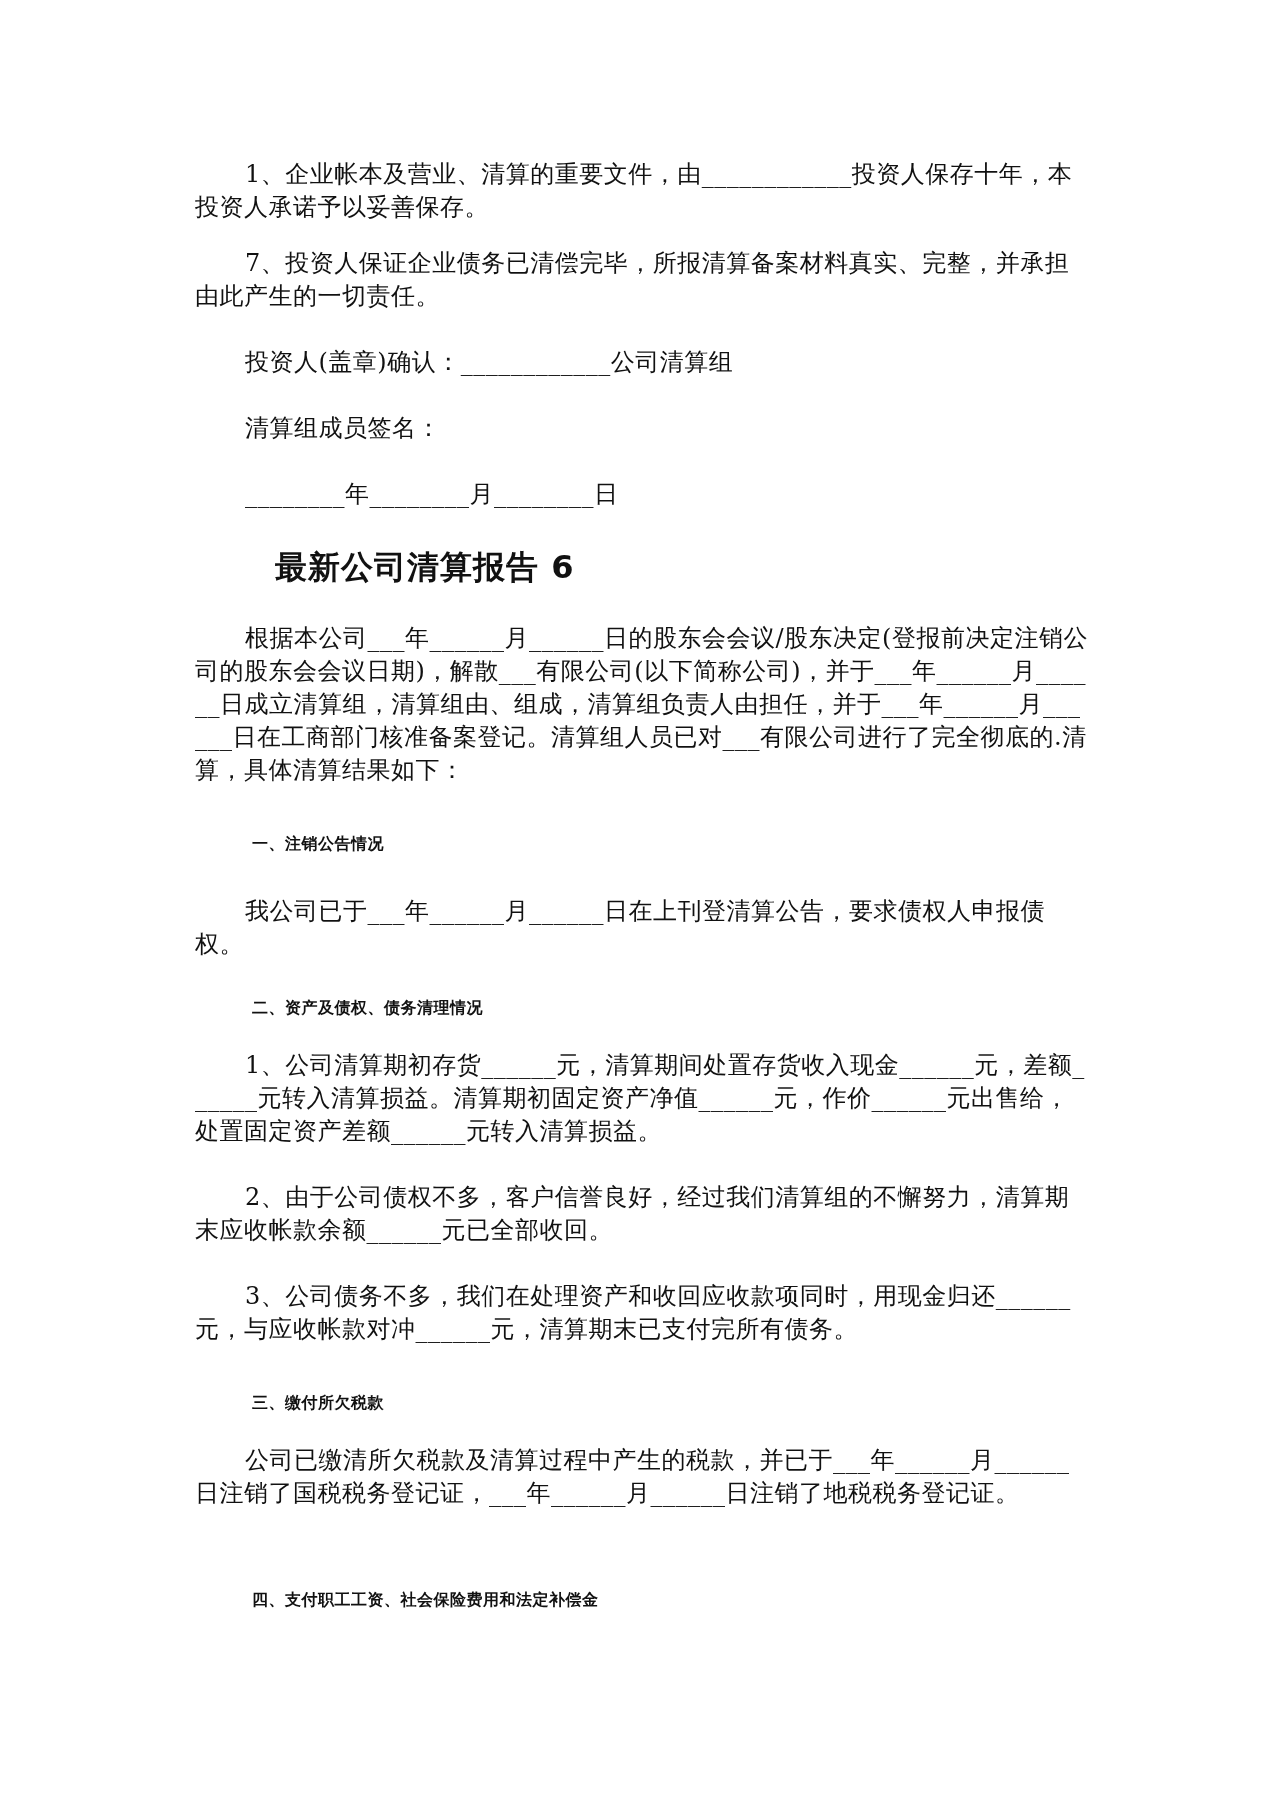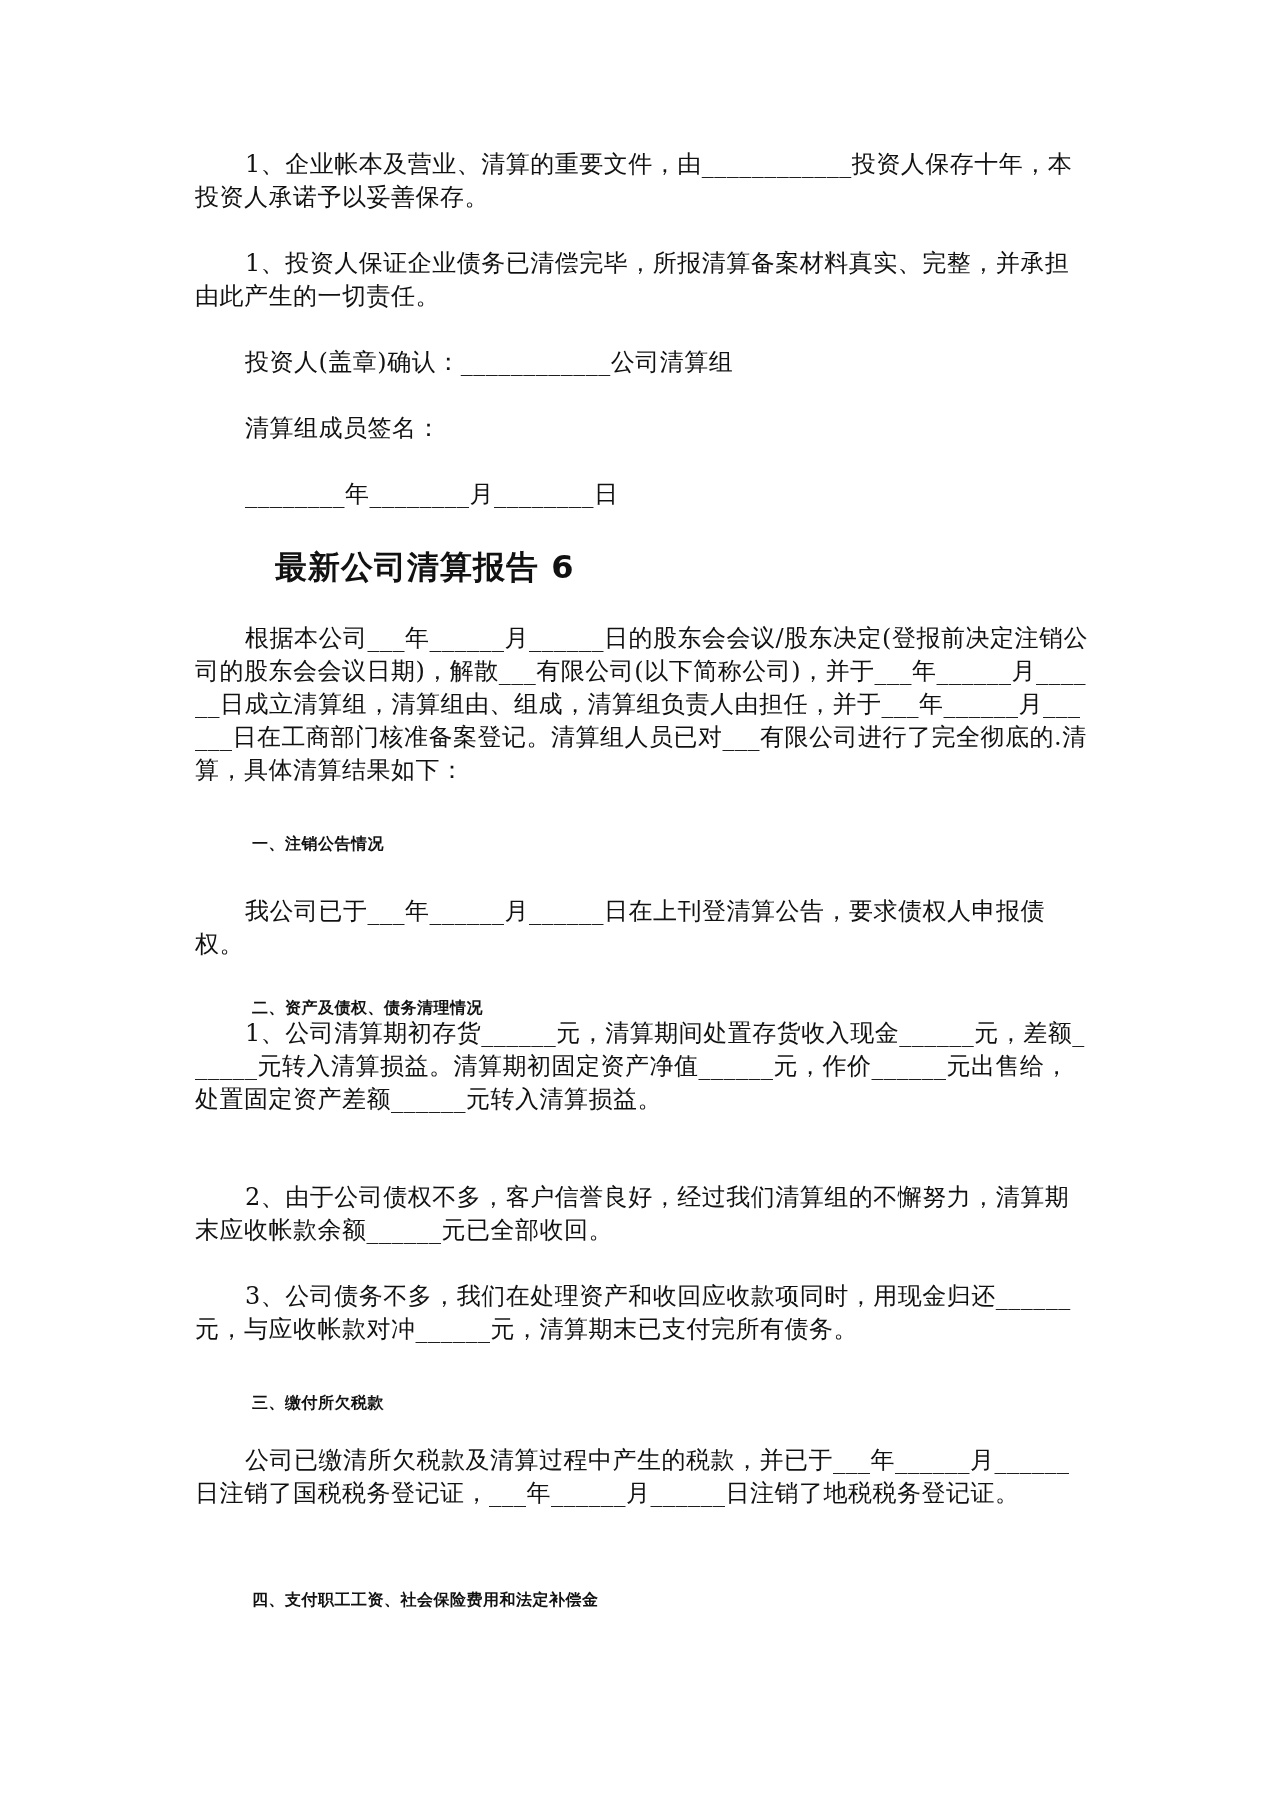--- a/index.html
+++ b/index.html
@@ -53,35 +53,35 @@
       font-family: "DejaVu Sans", "Liberation Sans", sans-serif;
       letter-spacing: 1px;
       margin: 0;
     }
   </style>
 </head>
 <body>
 
 <div class="page">
 
-  <p class="p" style="top:148px;">1、企业帐本及营业、清算的重要文件，由____________投资人保存十年，本投资人承诺予以妥善保存。</p>
-  <p class="p" style="top:247px;">1、投资人保证企业债务已清偿完毕，所报清算备案材料真实、完整，并承担由此产生的一切责任。</p>
+  <p class="p" style="top:158px;">1、企业帐本及营业、清算的重要文件，由____________投资人保存十年，本投资人承诺予以妥善保存。</p>
+  <p class="p" style="top:247px;">7、投资人保证企业债务已清偿完毕，所报清算备案材料真实、完整，并承担由此产生的一切责任。</p>
   <p class="p" style="top:346px;">投资人(盖章)确认：____________公司清算组</p>
   <p class="p" style="top:412px;">清算组成员签名：</p>
   <p class="p" style="top:478px;">________年________月________日</p>
 
   <h1 class="title" style="top:545px;">最新公司清算报告 6</h1>
 
   <p class="p" style="top:622px;">根据本公司___年______月______日的股东会会议/股东决定(登报前决定注销公司的股东会会议日期)，解散___有限公司(以下简称公司)，并于___年______月______日成立清算组，清算组由、组成，清算组负责人由担任，并于___年______月______日在工商部门核准备案登记。清算组人员已对___有限公司进行了完全彻底的.清算，具体清算结果如下：</p>
 
   <h2 class="heading" style="top:820px;">一、注销公告情况</h2>
   <p class="p" style="top:885px;margin-top:10px;">我公司已于___年______月______日在上刊登清算公告，要求债权人申报债权。</p>
 
   <h2 class="heading" style="top:984px;">二、资产及债权、债务清理情况</h2>
-  <p class="p" style="top:1017px;">1、公司清算期初存货______元，清算期间处置存货收入现金______元，差额______元转入清算损益。清算期初固定资产净值______元，作价______元出售给，处置固定资产差额______元转入清算损益。</p>
+  <p class="p" style="top:1049px;">1、公司清算期初存货______元，清算期间处置存货收入现金______元，差额______元转入清算损益。清算期初固定资产净值______元，作价______元出售给，处置固定资产差额______元转入清算损益。</p>
   <p class="p" style="top:1181px;">2、由于公司债权不多，客户信誉良好，经过我们清算组的不懈努力，清算期末应收帐款余额______元已全部收回。</p>
   <p class="p" style="top:1280px;">3、公司债务不多，我们在处理资产和收回应收款项同时，用现金归还______元，与应收帐款对冲______元，清算期末已支付完所有债务。</p>
 
   <h2 class="heading" style="top:1379px;">三、缴付所欠税款</h2>
   <p class="p" style="top:1444px;">公司已缴清所欠税款及清算过程中产生的税款，并已于___年______月______日注销了国税税务登记证，___年______月______日注销了地税税务登记证。</p>
 
   <h2 class="heading" style="top:1576px;text-align:right;">四、支付职工工资、社会保险费用和法定补偿金</h2>
 
 </div>
 

